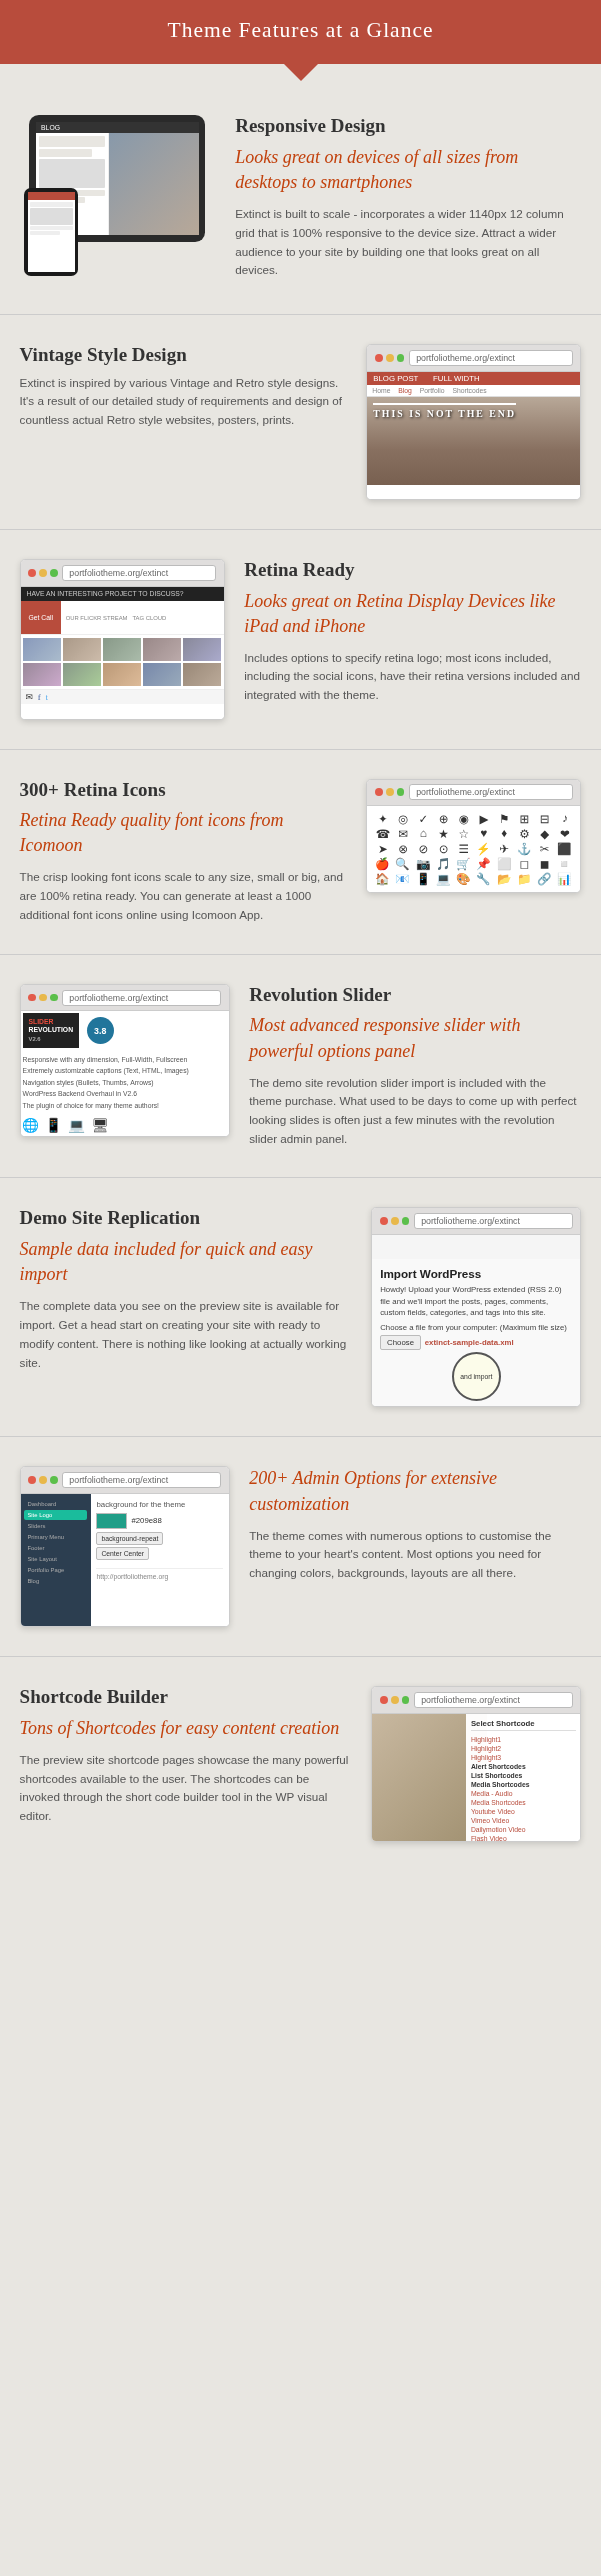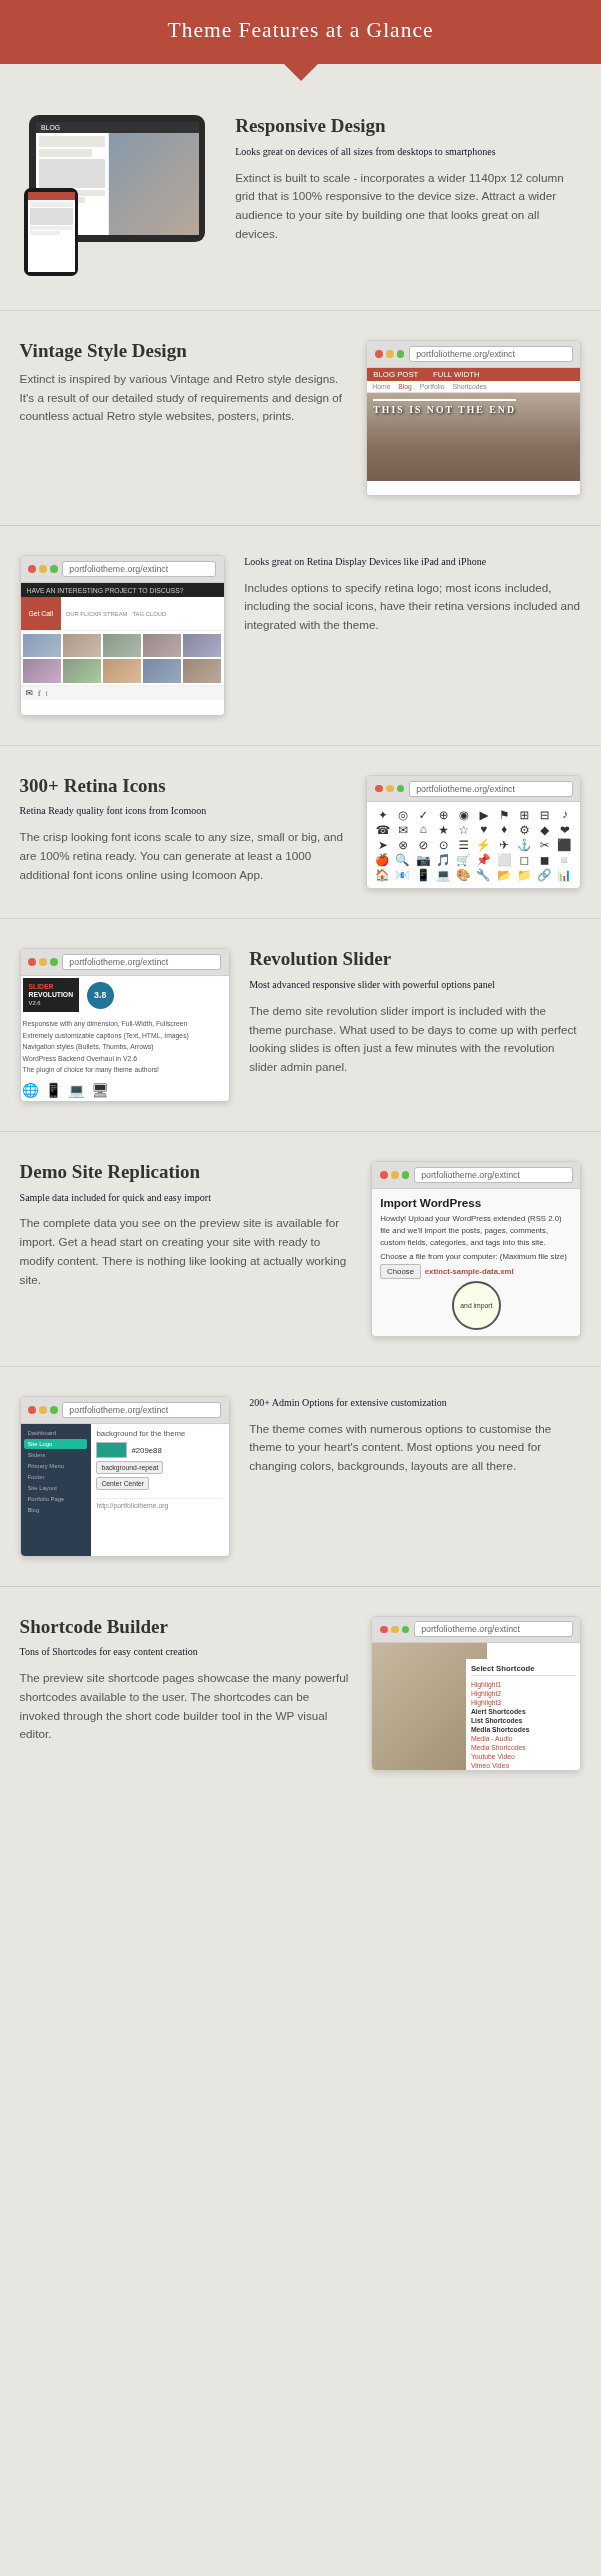--- a/index.html
+++ b/index.html
@@ -56,22 +56,23 @@
     .two-col.img-right .col-text { order: 1; }
 
     .feature-title {
       font-size: 19px;
       font-weight: bold;
       color: #333;
       font-family: Georgia, serif;
       margin-bottom: 7.8px;
     }
     .feature-subtitle {
-      color: #0f172a;
-      font-size: 10px;
+      color: #c2410c;
+      font-size: 18px;
+      font-style: italic;
       margin-bottom: 9.8px;
       line-height: 1.4;
     }
     .feature-desc {
       font-size: 11.7px;
       color: #555;
       line-height: 1.6;
       font-family: Arial, sans-serif;
     }
 
@@ -267,20 +268,21 @@
               <div style="display:flex; gap:4.9px; padding:2px 4.9px; background:#f5f5f5; border-top:1px solid #eee;">
                 <span style="font-size:8.8px; color:#333;">✉</span>
                 <span style="font-size:8.8px; color:#3b5998;">f</span>
                 <span style="font-size:8.8px; color:#55acee;">t</span>
               </div>
             </div>
           </div>
         </div>
       </div>
       <div class="col-text">
+        <h2 class="feature-title">Retina Ready</h2>
         <p class="feature-subtitle">Looks great on Retina Display Devices like iPad and iPhone</p>
         <p class="feature-desc">Includes options to specify retina logo; most icons included, including the social icons, have their retina versions included and integrated with the theme.</p>
       </div>
     </div>
   </div>
 </div>
 
 <div class="section-divider"></div>
 
 <div class="section-wrapper dark">
@@ -431,21 +433,21 @@
       <div class="col-img">
         <div class="browser-mock" style="width:210px;">
           <div class="browser-bar">
             <div class="browser-dots">
               <div class="dot red"></div>
               <div class="dot yellow"></div>
               <div class="dot green"></div>
             </div>
             <span class="browser-url">portfoliotheme.org/extinct</span>
           </div>
-          <div class="browser-content" style="padding:7.8px; background:#f9f9f9;">
+          <div class="browser-content" style="padding:7.8px; background:#f9f9f9;margin-top:24px;">
             <div style="font-size:11.7px; color:#222; font-weight:bold; font-family:Arial,sans-serif; margin-bottom:3.9px;">Import WordPress</div>
             <div style="font-size:7.8px; color:#444; font-family:Arial,sans-serif; line-height:1.5; margin-bottom:3.9px;">Howdy! Upload your WordPress extended (RSS 2.0) file and we'll import the posts, pages, comments, custom fields, categories, and tags into this site.</div>
             <div style="font-size:7.8px; color:#444; font-family:Arial,sans-serif; margin-bottom:2.9px;">Choose a file from your computer: (Maximum file size)</div>
             <div style="display:flex; align-items:center; gap:3.9px; margin-bottom:4.9px;">
               <div style="background:#eee; border:1px solid #bbb; border-radius:2px; padding:2px 5.9px; font-size:7.8px; font-family:Arial,sans-serif;">Choose</div>
               <span style="color:#b84c3c; font-size:7.8px; font-family:Arial,sans-serif; font-weight:bold;">extinct-sample-data.xml</span>
             </div>
 
             <div style="position:relative; height:44px; display:flex; align-items:center; justify-content:center;">
               <div style="border:2.9px solid #555; border-radius:50%; width:49px; height:49px; display:flex; align-items:center; justify-content:center; position:relative; background:rgba(255,255,220,0.5);">
@@ -533,21 +535,21 @@
               <div class="dot red"></div>
               <div class="dot yellow"></div>
               <div class="dot green"></div>
             </div>
             <span class="browser-url">portfoliotheme.org/extinct</span>
           </div>
           <div class="browser-content" style="height:127px; position:relative; overflow:hidden;">
 
             <div style="position:absolute; left:0; top:0; width:55%; height:100%; background:linear-gradient(135deg,#c8b8a0,#a09070);"></div>
 
-            <div style="position:absolute; right:0; top:16px; width:55%; height:100%; background:rgba(255,255,255,0.97); padding:4.9px; font-family:Arial,sans-serif;">
+            <div style="position:absolute; right:0; top:0; width:55%; height:100%; background:rgba(255,255,255,0.97); padding:4.9px; font-family:Arial,sans-serif;">
               <div style="font-size:7.8px; font-weight:bold; color:#333; margin-bottom:3.9px; border-bottom:1px solid #ddd; padding-bottom:2px;">Select Shortcode</div>
               <div style="font-size:6.8px; color:#b84c3c; padding:1px 0;">Highlight1</div>
               <div style="font-size:6.8px; color:#b84c3c; padding:1px 0;">Highlight2</div>
               <div style="font-size:6.8px; color:#b84c3c; padding:1px 0;">Highlight3</div>
               <div style="font-size:6.8px; color:#333; font-weight:bold; padding:1px 0;">Alert Shortcodes</div>
               <div style="font-size:6.8px; color:#333; font-weight:bold; padding:1px 0;">List Shortcodes</div>
               <div style="font-size:6.8px; color:#333; font-weight:bold; padding:1px 0;">Media Shortcodes</div>
               <div style="font-size:6.8px; color:#b84c3c; padding:1px 0;">Media - Audio</div>
               <div style="font-size:6.8px; color:#b84c3c; padding:1px 0;">Media Shortcodes</div>
               <div style="font-size:6.8px; color:#b84c3c; padding:1px 0;">Youtube Video</div>

